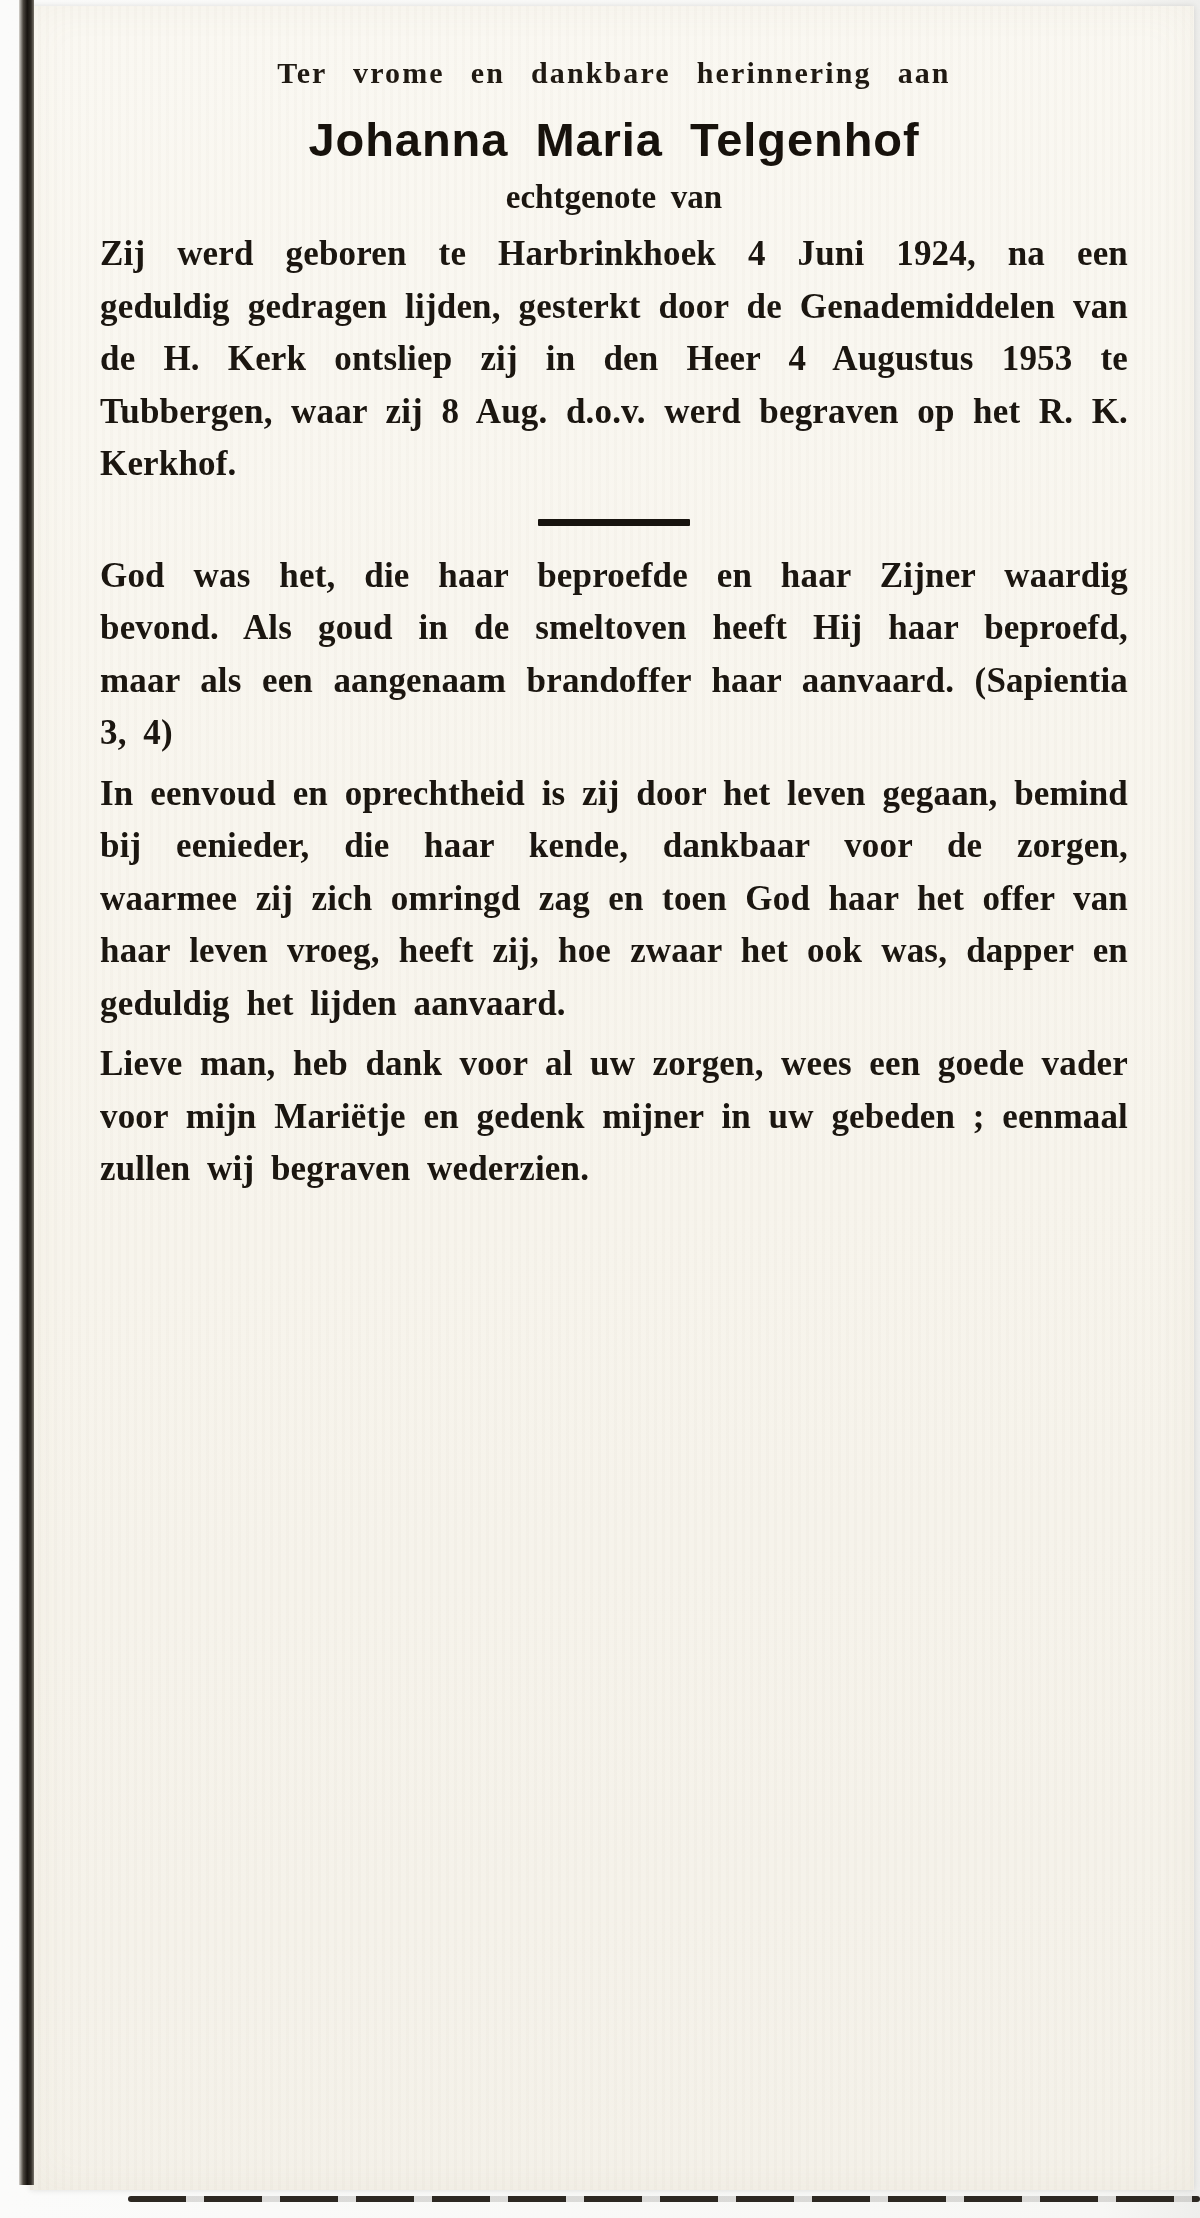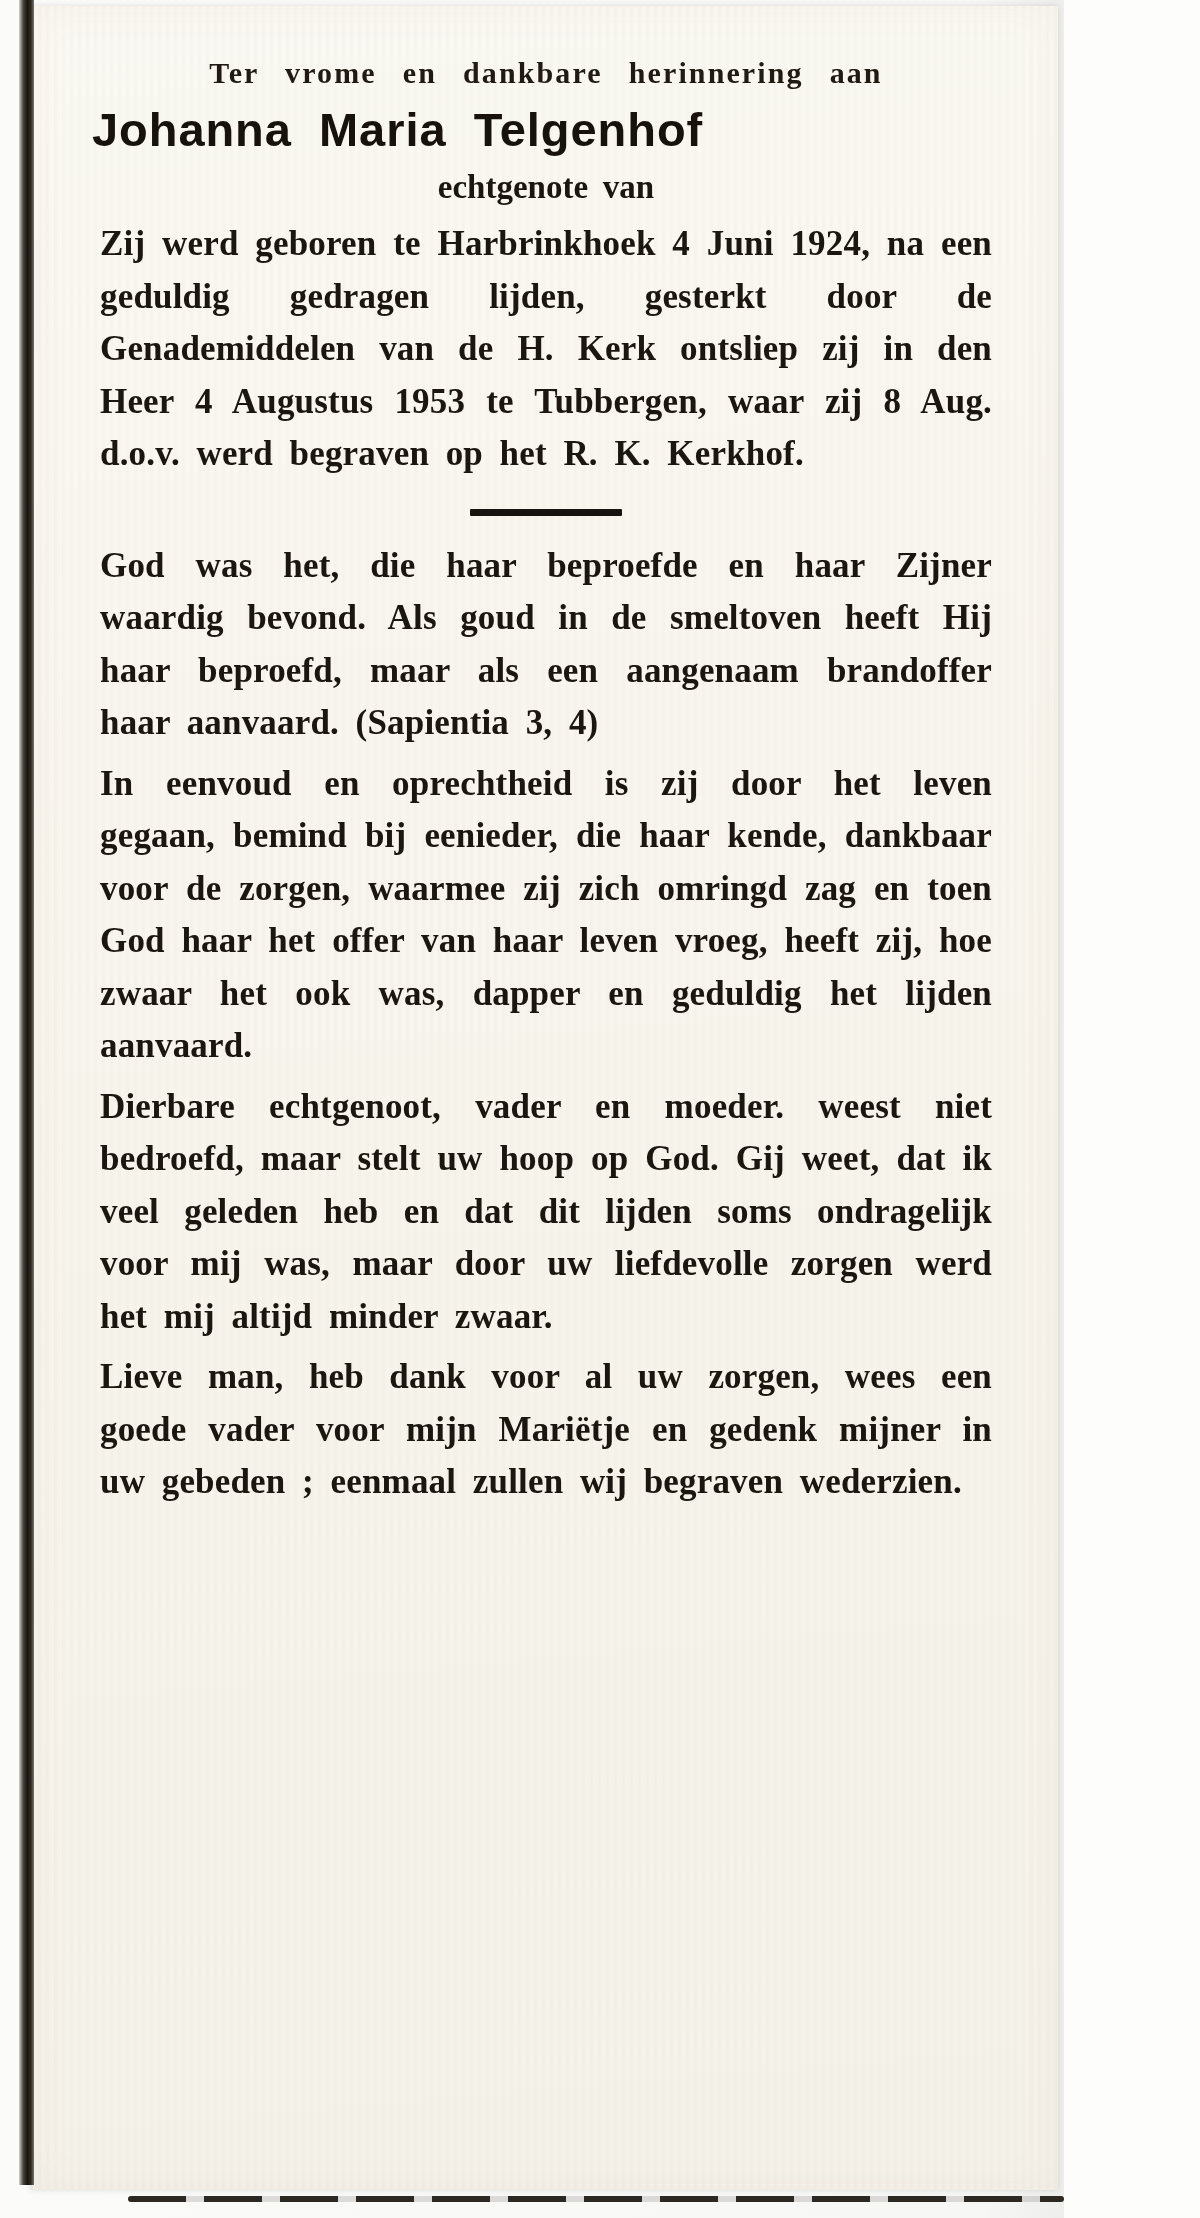--- a/index.html
+++ b/index.html
@@ -7,21 +7,21 @@
     padding: 0;
     width: 1200px;
     height: 2218px;
     overflow: hidden;
     background: #fdfdfc;
     font-family: "Liberation Serif", serif;
   }
 
   .scan-page {
     position: relative;
-    width: 1064px;
+    width: 1200px;
     height: 2218px;
     background: linear-gradient(to right, #fbfbfa 0%, #f7f7f5 92%, #eeeeec 100%);
   }
 
   
   .edge-left {
     position: absolute;
     left: 19px;
     top: 0;
     width: 15px;
@@ -63,22 +63,22 @@
     margin: 8px 0 0 0;
     text-align: center;
     font-size: 30px;
     font-weight: 700;
     letter-spacing: 0.07em;
     word-spacing: 0.55em;
     color: #201a13;
   }
 
   .name {
-    margin: 12px 0 4px 0;
-    text-align: left;
+    margin: 22px 0 4px 0;
+    text-align: center;
     font-family: "Liberation Sans", sans-serif;
     font-weight: 700;
     font-size: 47px;
     letter-spacing: 0.02em;
     word-spacing: 0.28em;
     color: #17120c;
   }
 
   .relation {
     margin: 12px 0 12px 0;
@@ -133,21 +133,20 @@
 
     <p class="body-par">Zij werd geboren te Harbrinkhoek 4 Juni 1924, na een geduldig gedragen lijden, gesterkt door de Genademiddelen van de H. Kerk ontsliep zij in den Heer 4 Augustus 1953 te Tubbergen, waar zij 8 Aug. d.o.v. werd begraven op het R. K. Kerkhof.</p>
 
     <div class="divider"></div>
 
     <p class="body-par">God was het, die haar beproefde en haar Zijner waardig bevond. Als goud in de smeltoven heeft Hij haar beproefd, maar als een aangenaam brandoffer haar aanvaard. (Sapientia 3, 4)</p>
 
 
     <p class="body-par">In eenvoud en oprechtheid is zij door het leven gegaan, bemind bij eenieder, die haar kende, dankbaar voor de zorgen, waarmee zij zich omringd zag en toen God haar het offer van haar leven vroeg, heeft zij, hoe zwaar het ook was, dapper en geduldig het lijden aanvaard.</p>
 
-    <p class="body-par">Dierbare echtgenoot, vader en moeder. weest niet bedroefd, maar stelt uw hoop op God. Gij weet, dat ik veel geleden heb en dat dit lijden soms ondragelijk voor mij was, maar door uw liefdevolle zorgen werd het mij altijd minder zwaar.</p>
 
     <p class="body-par">Lieve man, heb dank voor al uw zorgen, wees een goede vader voor mijn Mariëtje en gedenk mijner in uw gebeden ; eenmaal zullen wij begraven wederzien.</p>
 
   </div>
 
   <div class="edge-bottom"></div>
 
 </div>
 
 </body></html>

